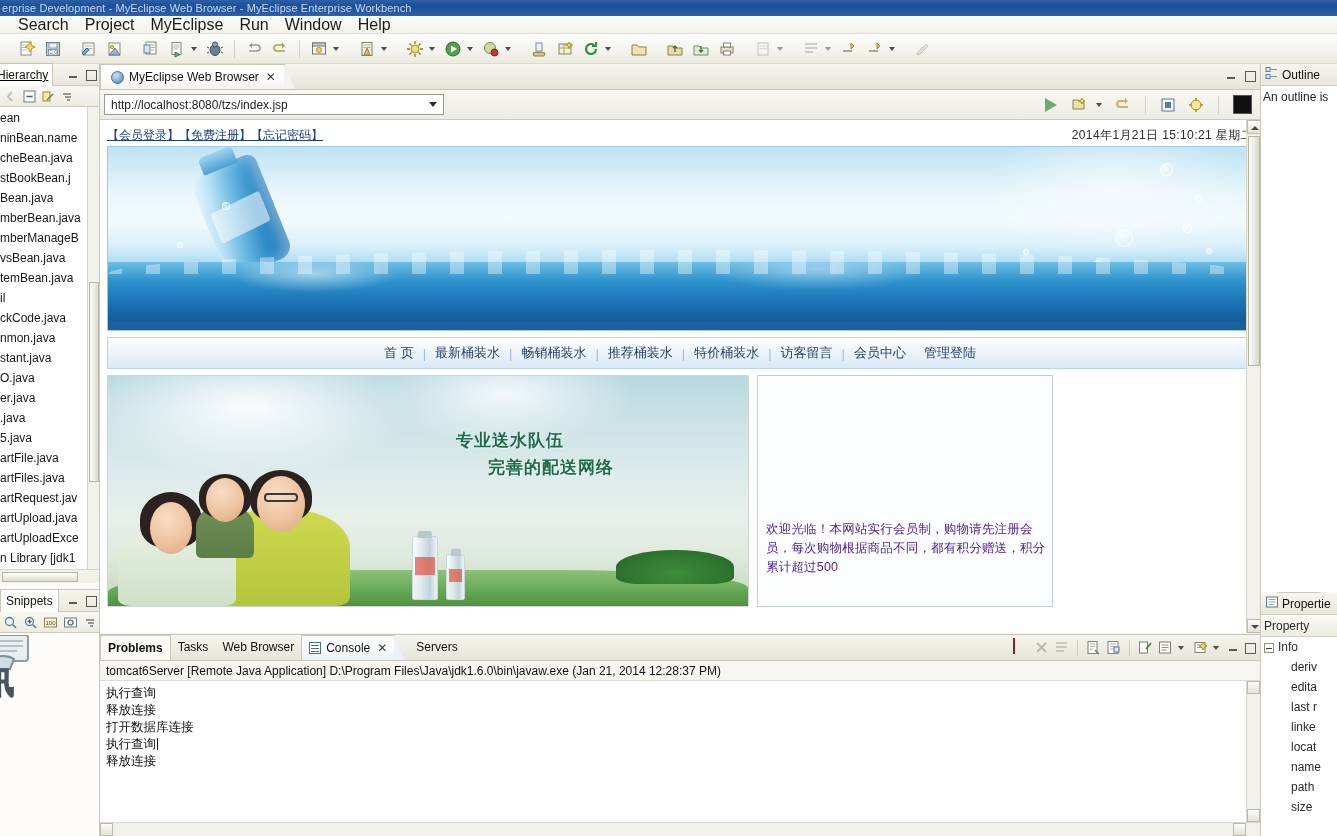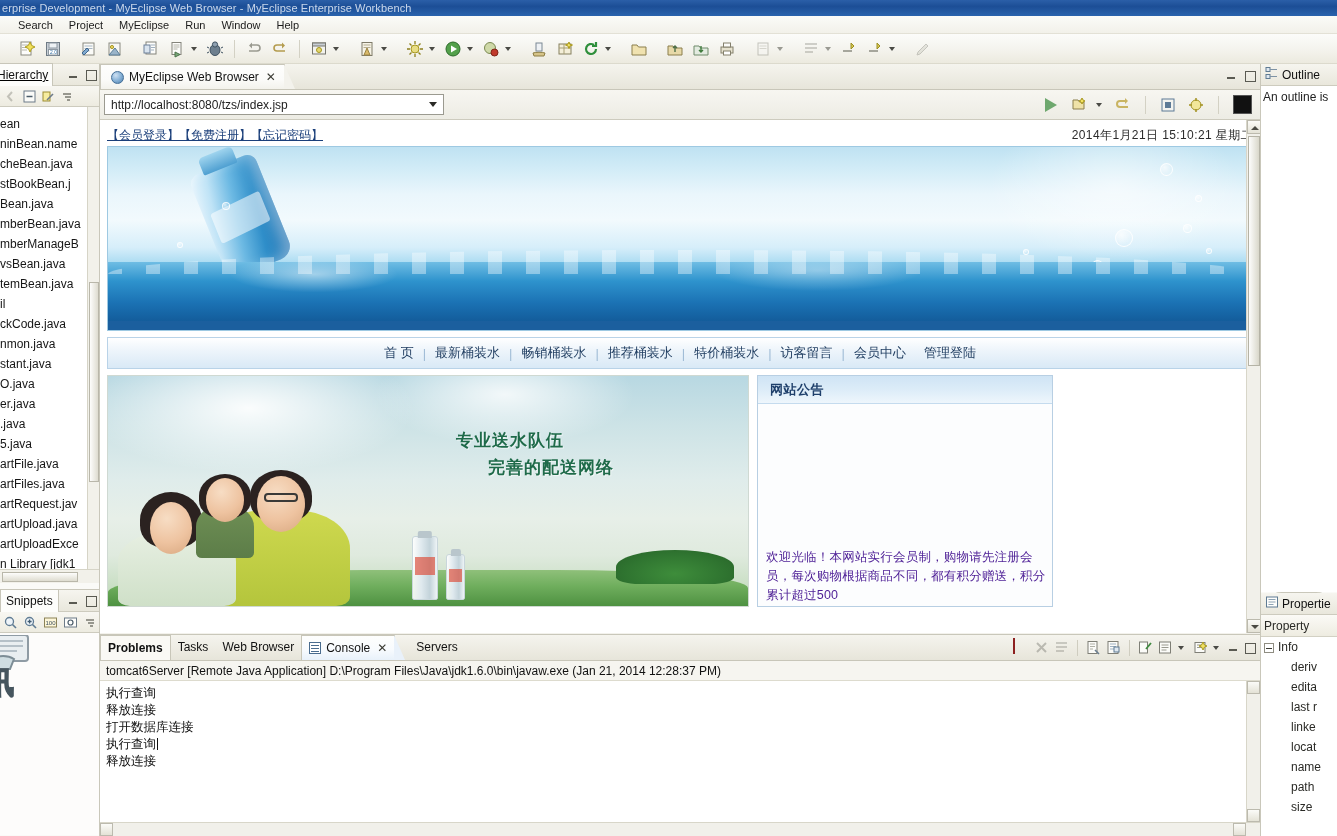--- a/index.html
+++ b/index.html
@@ -33,21 +33,21 @@
 
   
   .menubar {
     position: absolute; left: 0; top: 16px; width: 1337px; height: 18px;
     background: linear-gradient(180deg,#fbfbf8 0%, #f2f1ea 100%);
     border-bottom: 1px solid #e3e1d6;
     display: flex; align-items: center;
     padding-left: 10px;
   }
   .menubar .mi {
-    font-size: 11px; color: #1b1b1b;
+    font-size: 16px; color: #1b1b1b;
     padding: 0 8px; line-height: 18px;
     cursor: default;
   }
 
   
   .toolbar {
     position: absolute; left: 0; top: 34px; width: 1337px; height: 30px;
     background: linear-gradient(180deg,#fcfcfa 0%,#f4f3ed 55%,#eceadf 100%);
     border-bottom: 1px solid #dcdacd;
     display: flex; align-items: center;
@@ -92,21 +92,21 @@
   .lp-toolrow {
     height: 21px; background: linear-gradient(180deg,#f8f7f2,#edebe0);
     border-bottom: 1px solid #cdcbbe;
     display: flex; align-items: center; padding-left: 3px; gap: 4px;
   }
   .lt { width: 15px; height: 15px; }
   .lp-tree {
     position: relative;
     height: 462px; overflow: hidden;
     background: #fff;
-    padding-top: 7px;
+    padding-top: 1px;
   }
   .tnode {
     font-size: 12px; color: #161616;
     height: 20px; line-height: 20px;
     white-space: nowrap;
     padding-left: 0px;
     overflow: hidden;
   }
   .lp-vscroll {
     position: absolute; right: 0; top: 0; width: 12px; height: 462px;
@@ -957,21 +957,20 @@
                   <span class="lbl"></span>
                 </div>
               <div class="bot" style="left:38px;width:19px;height:46px;">
                   <span class="cap"></span>
                   <span class="lbl"></span>
                 </div>
             </div>
           </div>
 
           <div class="notice">
-            <div class="notice-hd">网站公告</div>
             <div class="notice-bd">
               <div class="notice-txt">欢迎光临！本网站实行会员制，购物请先注册会员，每次购物根据商品不同，都有积分赠送，积分累计超过500</div>
             </div>
           </div>
         </div>
       </div>
 
       <div class="page-scroll">
         <div class="ps-up"></div>
         <div class="ps-thumb"></div>

